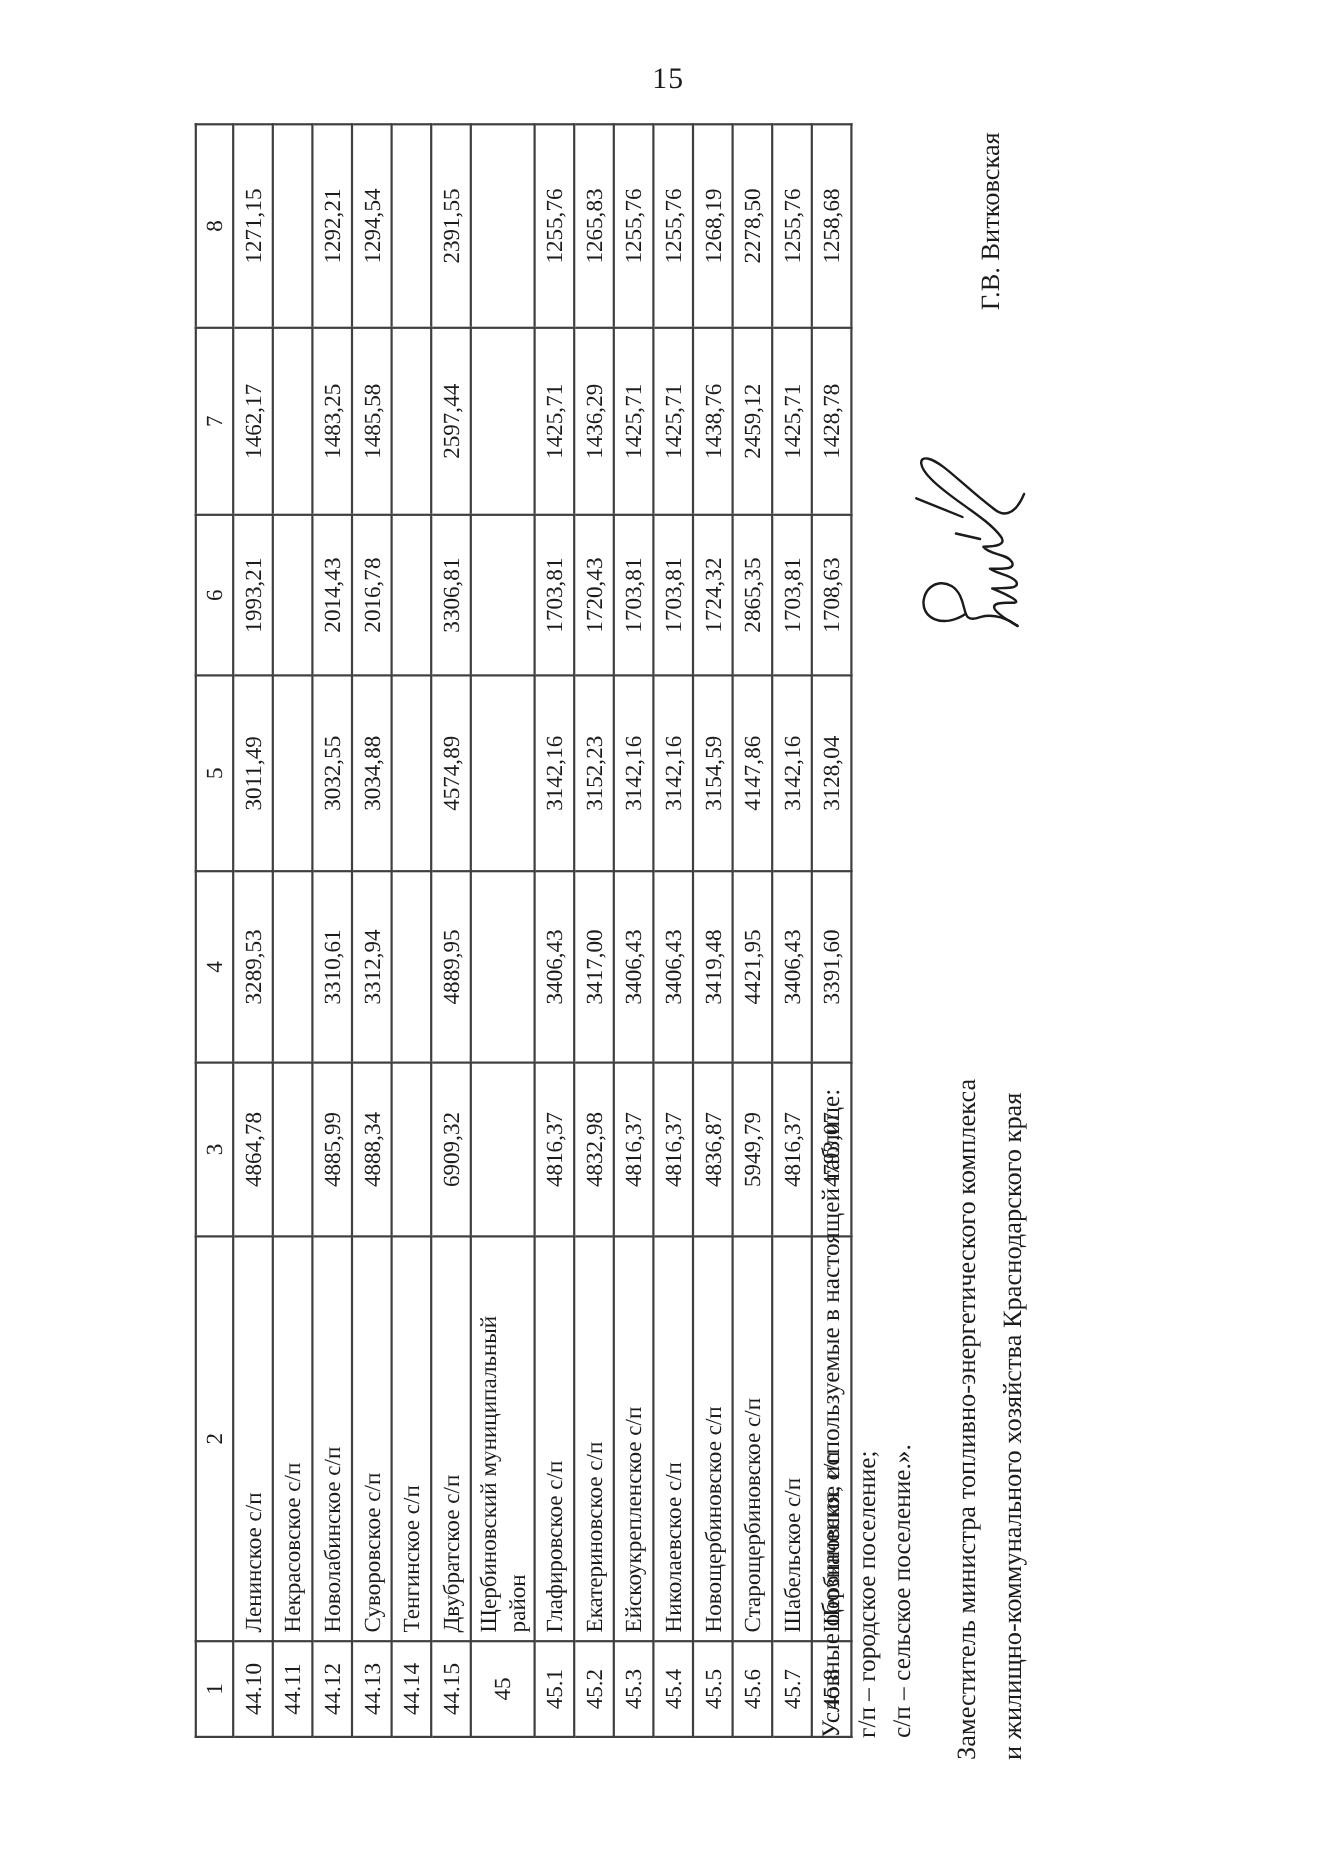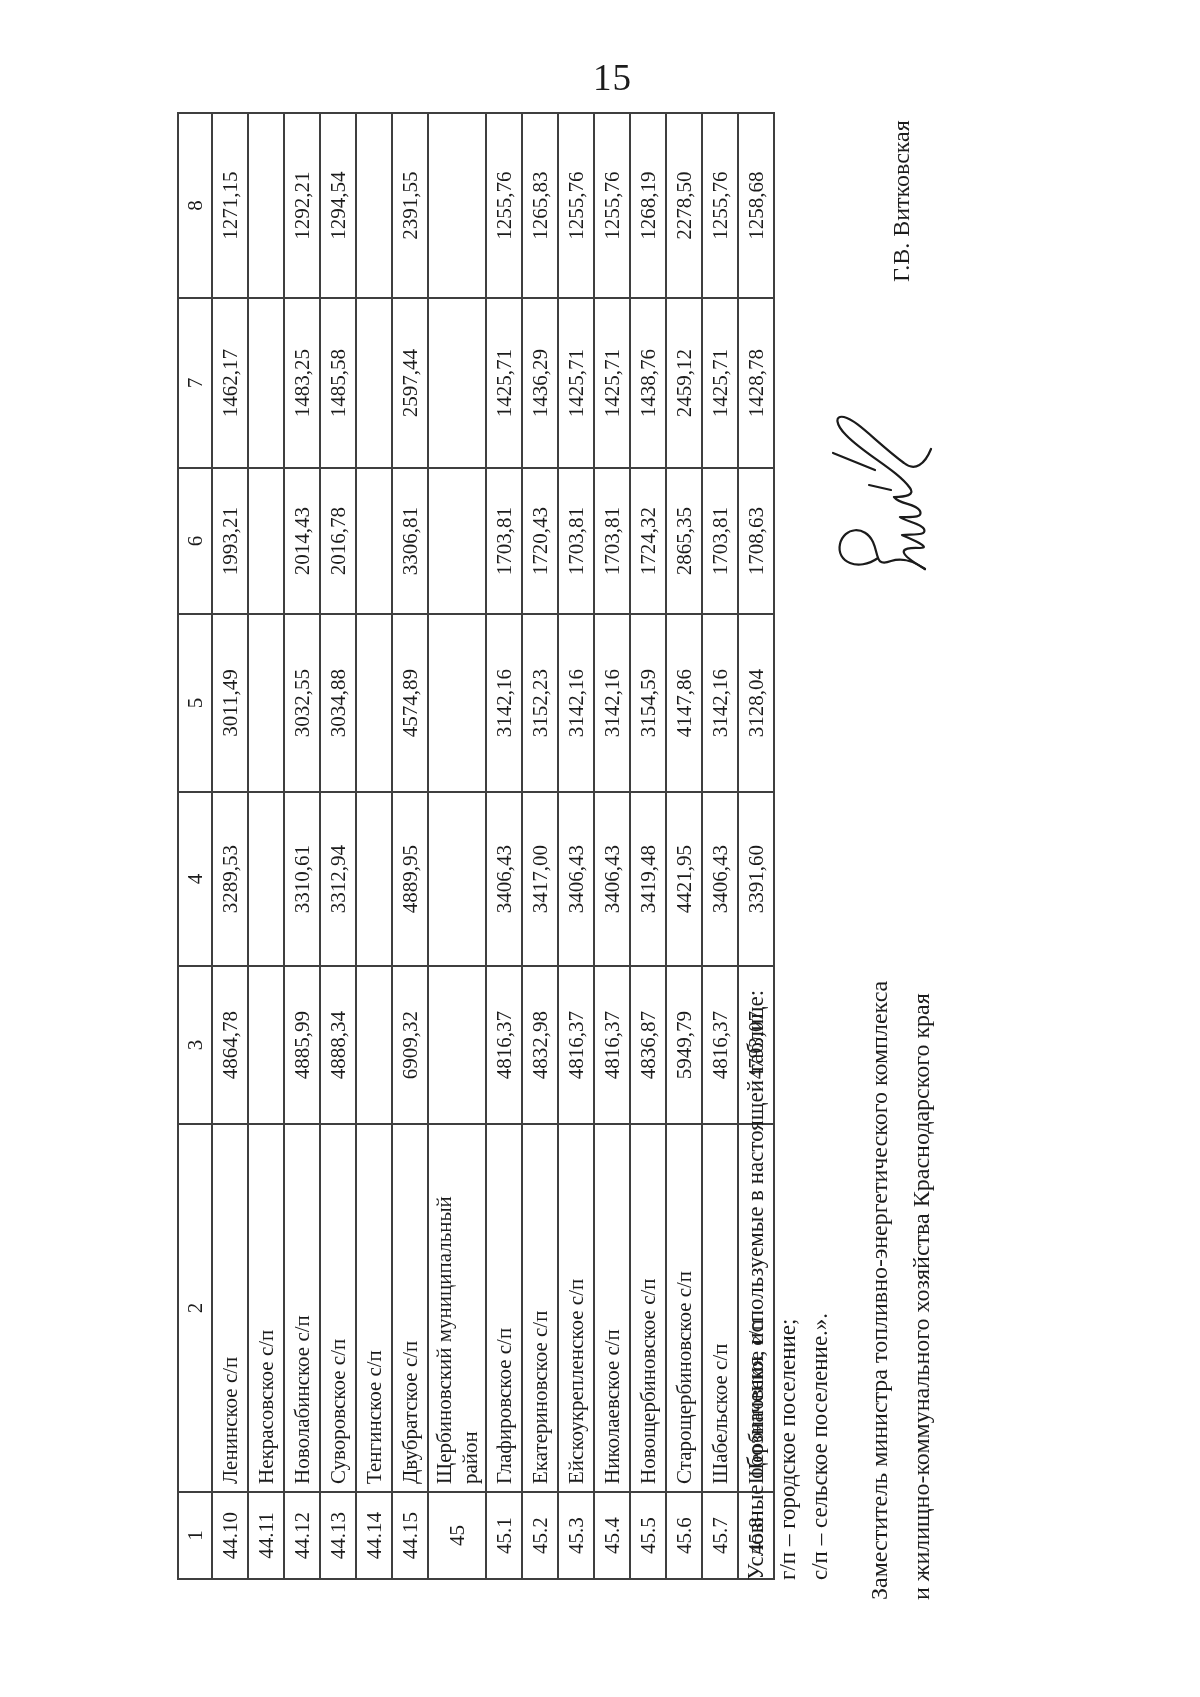--- a/index.html
+++ b/index.html
@@ -6,21 +6,21 @@
   .page{
     position:relative;
     width:1200px;height:1697px;
     background:#ffffff;
     overflow:hidden;
     font-family:"Liberation Serif","DejaVu Serif",serif;
     color:#1c1c1c;
   }
   .pagenum{
     position:absolute;left:593px;top:56px;
-    font-size:37px;letter-spacing:1px;
+    font-size:27px;letter-spacing:1px;
   }
   
   .landscape{
     position:absolute;left:0;top:0;
     width:1697px;height:1200px;
     transform-origin:0 0;
     transform:rotate(-90deg) translateX(-1697px);
   }
   table.tariff-table{
     position:absolute;left:117px;top:177px;

